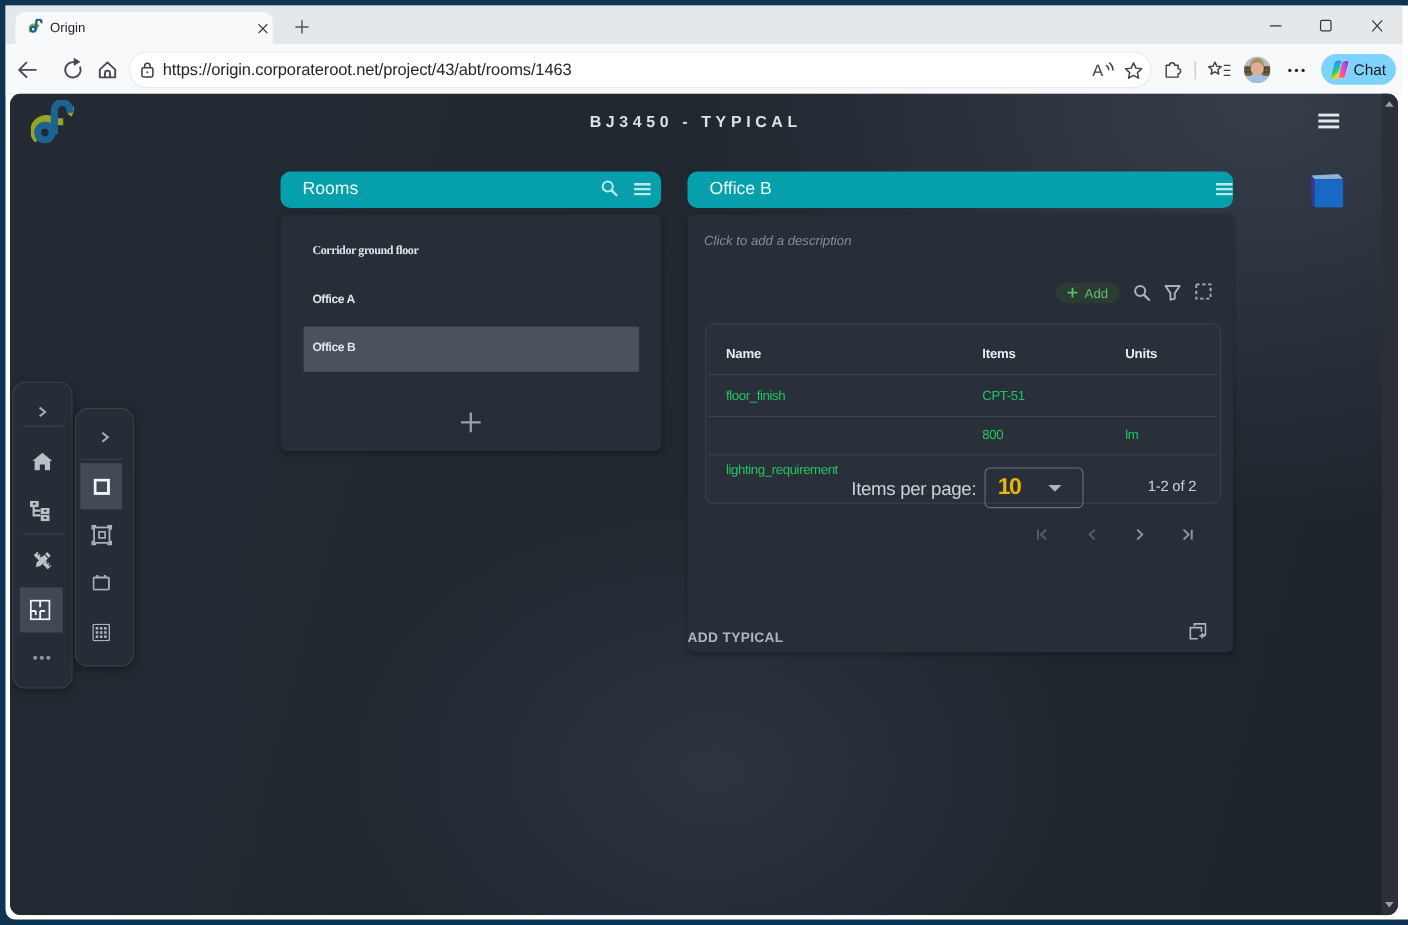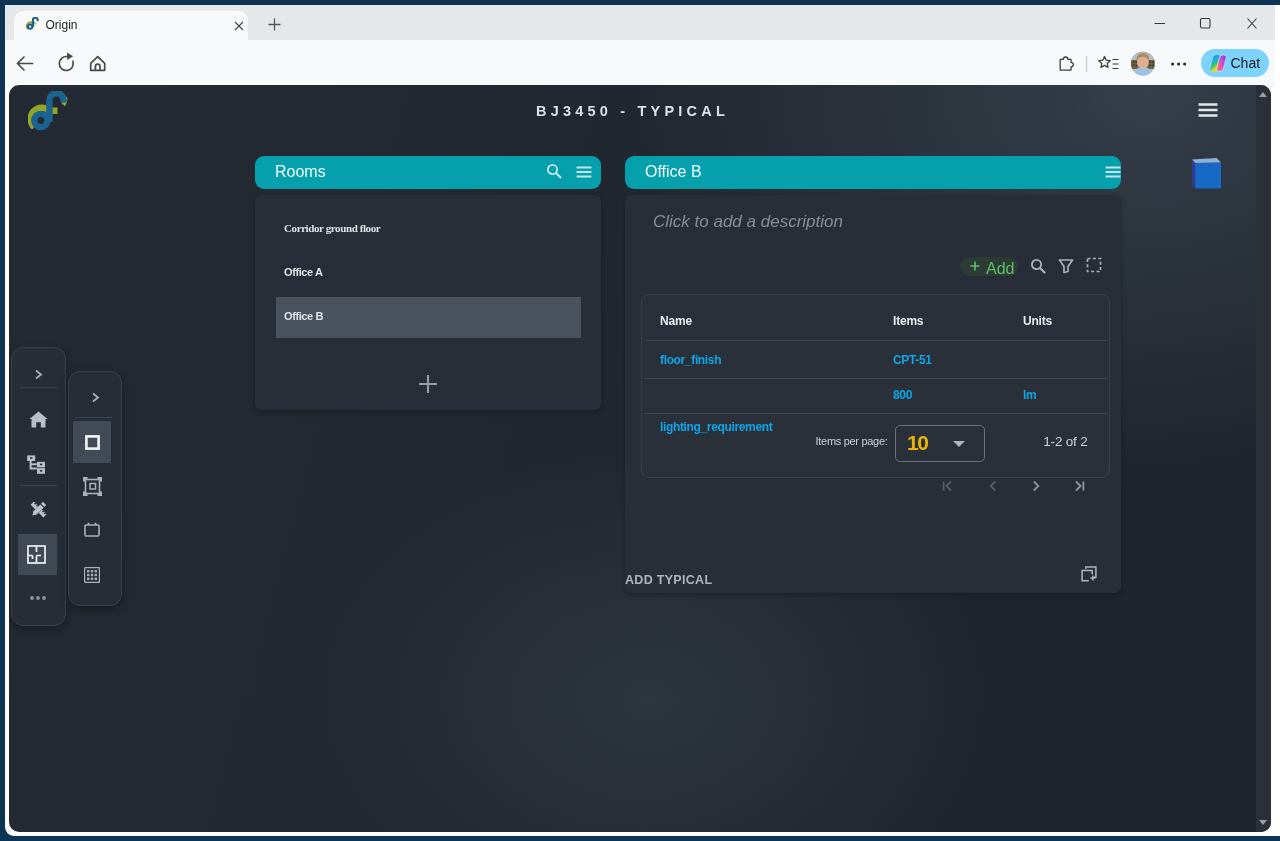--- a/index.html
+++ b/index.html
@@ -27,21 +27,21 @@
   #apptitle{position:absolute;left:0;top:17.5px;width:1247px;text-align:center;font-size:14.5px;font-weight:bold;
     letter-spacing:4.2px;color:#dde1e5;}
   .panelhead{position:absolute;height:33px;background:#06a0ad;border-radius:9px;}
   .panelhead .t{position:absolute;left:20px;top:6.5px;font-size:16px;font-weight:400;color:#f0fafa;}
   .panelbody{position:absolute;background:#272e37;border-radius:6px;box-shadow:0 2px 5px rgba(0,0,0,0.25);}
   .roomrow{position:absolute;left:29px;font-size:11px;font-weight:bold;letter-spacing:-0.4px;color:#dfe3e7;}
   .sidep{position:absolute;background:#262d36;border:1px solid #3a414b;border-radius:12px;box-shadow:0 3px 8px rgba(0,0,0,0.3);}
   .sdiv{position:absolute;height:1px;background:#3c434d;}
   .divline{position:absolute;height:1px;background:#3d4550;}
   .tbltxt{font-size:12px;font-weight:bold;letter-spacing:-0.2px;color:#e9ecef;position:absolute;white-space:nowrap;}
-  .tbltxt2{font-size:12px;font-weight:bold;letter-spacing:-0.35px;color:#0ea5e9;position:absolute;white-space:nowrap;}
+  .tbltxt2{font-size:12px;font-weight:normal;letter-spacing:-0.35px;color:#22c55e;position:absolute;white-space:nowrap;}
 </style>
 </head>
 <body>
 <div id="win">
   <div id="tabstrip"></div>
   <div id="tab">
     <div class="abs" id="favicon" style="left:12px;top:5.5px;">
         <svg width="13" height="13" viewBox="0 0 40 40">
 <path d="M 6.3 36.2 A 11.25 11.25 0 0 1 21.6 19.7 L 29.5 19.7" fill="none" stroke="#94a528" stroke-width="6.5"></path>
 <path d="M 36.9 6.2 A 8.8 8.8 0 0 1 35.3 13.9" fill="none" stroke="#94a528" stroke-width="4.2"></path>
@@ -72,20 +72,41 @@
     <div class="abs" id="navicons" style="left:0;top:0;width:113px;height:47px;">
         <svg width="113" height="47" viewBox="0 0 113 47">
 <g stroke="#46494e" stroke-width="1.7" fill="none" stroke-linecap="round" stroke-linejoin="round">
 <path d="M12.6 23.5 H27.6 M19 17 L12.4 23.5 L19 30"></path>
 <path d="M67.9 21.2 A7 7 0 1 1 62.5 16.6"></path>
 <path d="M62.0 12.6 L68.1 16.2 L62.2 19.9 Z" fill="#46494e" stroke="none" stroke-width="0"></path>
 <path d="M85.7 23.3 L92.7 16.7 L99.7 23.3 V30.3 H85.7 Z M90.4 30.3 V26.5 A2.3 2.3 0 0 1 95 26.5 V30.3"></path>
 </g>
 </svg>
       </div>
+    <div id="pill">
+      <div class="abs" id="lockic" style="left:9px;top:8.5px;">
+          <svg width="14" height="15" viewBox="0 0 14 15">
+<rect x="2" y="5.5" width="10" height="8.5" rx="1.5" fill="none" stroke="#3c4044" stroke-width="1.4"></rect>
+<path d="M4.5 5.5 V4 a2.5 2.5 0 0 1 5 0 V5.5" fill="none" stroke="#3c4044" stroke-width="1.4"></path>
+<circle cx="7" cy="9.7" r="0.9" fill="#3c4044"></circle>
+</svg>
+        </div>
+      <span id="url">https://origin.corporateroot.net/project/43/abt/rooms/1463</span>
+      <div class="abs" id="readaloud" style="left:875px;top:7.5px;">
+          <svg width="22" height="18" viewBox="0 0 22 18">
+<text x="0" y="14.5" font-family="Liberation Sans" font-size="15" fill="#3c4044">A</text>
+<path d="M12.8 4.5 a5 5 0 0 1 2.2 4 M15.8 2.3 a8.5 8.5 0 0 1 3 6.3" stroke="#3c4044" stroke-width="1.3" fill="none" stroke-linecap="round"></path>
+</svg>
+        </div>
+      <div class="abs" id="staric" style="left:904px;top:8px;">
+          <svg width="17" height="17" viewBox="0 0 17 17">
+<path d="M8.5 1.2 L10.7 5.9 L15.9 6.5 L12 10 L13.1 15.1 L8.5 12.5 L3.9 15.1 L5 10 L1.1 6.5 L6.3 5.9 Z" fill="none" stroke="#3c4044" stroke-width="1.3" stroke-linejoin="round"></path>
+</svg>
+        </div>
+    </div>
     <div class="abs" id="exticons" style="left:1050px;top:7px;width:146px;height:34px;">
         <svg width="146" height="34" viewBox="0 0 146 34">
 <g stroke="#3c4044" stroke-width="1.3" fill="none" stroke-linejoin="round">
 <path d="M5.2 12.3 h3.1 a2.3 2.3 0 1 1 4.6 0 h3.1 v3.1 a2.3 2.3 0 1 1 0 4.6 v3.1 h-10.8 z"></path>
 <path d="M31.6 9 V25" stroke="#c6c9cc" stroke-width="1.2"></path>
 <path d="M49.5 9.5 L51.2 13.2 L55.2 13.7 L52.2 16.4 L53 20.4 L49.5 18.4 L46 20.4 L46.8 16.4 L43.8 13.7 L47.8 13.2 Z"></path>
 <path d="M57.5 12.5 h6 M57.5 17 h6 M57.5 21.5 h6" stroke-width="1.2"></path>
 </g>
 <g>
 <circle cx="87.9" cy="16.5" r="12" fill="#bdc3c7"></circle>
@@ -279,57 +300,57 @@
 
     <div class="panelhead" id="offhead" style="left:616px;top:71px;width:496px;">
       <span class="t">Office B</span>
       <div class="abs" id="ohamb" style="left:479.5px;top:10px;">
           <svg width="16" height="12" viewBox="0 0 16 12">
 <path d="M0.5 1.5 H15.5 M0.5 6 H15.5 M0.5 10.5 H15.5" stroke="#bfe7ea" stroke-width="2.1"></path>
 </svg>
         </div>
     </div>
     <div class="panelbody" id="offbody" style="left:616px;top:110px;width:496px;height:398px;">
-      <div style="position:absolute;left:28px;top:17px;font-size:17px;font-style:italic;color:#868e97;">Click to add a description</div>
+      <div style="position:absolute;left:15px;top:17px;font-size:12px;font-style:italic;color:#868e97;">Click to add a description</div>
       <div id="addbtn" style="position:absolute;left:335px;top:61.5px;width:57.5px;height:19px;border-radius:10px;background:#2c3b33;">
           <svg class="abs" style="left:10px;top:4.5px;" width="10" height="10" viewBox="0 0 10 10">
 <path d="M5 0.5 V9.5 M0.5 5 H9.5" stroke="#5ec06a" stroke-width="1.6"></path>
           </svg>
-<span style="position:absolute;left:26px;top:3px;font-size:16px;color:#5ec06a;">Add</span>
+<span style="position:absolute;left:26px;top:3px;font-size:12px;color:#5ec06a;">Add</span>
         </div>
       <div class="abs" id="osearch" style="left:404px;top:62px;">
           <svg width="18" height="18" viewBox="0 0 18 18">
 <circle cx="7.5" cy="7.5" r="4.6" fill="none" stroke="#aab1b9" stroke-width="1.8"></circle>
 <path d="M11 11 L15.5 15.5" stroke="#aab1b9" stroke-width="2.2" stroke-linecap="round"></path>
 </svg>
         </div>
       <div class="abs" id="ofunnel" style="left:432px;top:62px;">
           <svg width="18" height="18" viewBox="0 0 18 18">
 <path d="M2.5 3 H15.5 L11 9.5 V14.5 L7 15.5 V9.5 Z" fill="none" stroke="#aab1b9" stroke-width="1.7" stroke-linejoin="round"></path>
 </svg>
         </div>
       <div class="abs" id="odash" style="left:461px;top:62px;">
           <svg width="16" height="16" viewBox="0 0 16 16">
 <rect x="1.5" y="1.5" width="13" height="13" fill="none" stroke="#aab1b9" stroke-width="1.7" stroke-dasharray="3 2.4"></rect>
 </svg>
         </div>
-      <div id="tablebox" style="position:absolute;left:15.5px;top:99px;width:469px;height:184px;background:#29303a;
+      <div id="tablebox" style="position:absolute;left:15.5px;top:99px;width:469px;height:164px;background:#29303a;
            border:1px solid #39414b;border-radius:8px;box-sizing:border-box;">
         <div class="tbltxt" style="left:18.5px;top:19px;">Name</div>
         <div class="tbltxt" style="left:251.5px;top:19px;">Items</div>
         <div class="tbltxt" style="left:381.5px;top:19px;">Units</div>
         <div class="divline" style="left:2.5px;top:45px;width:463px;"></div>
         <div class="tbltxt2" style="left:18.5px;top:57.5px;">floor_finish</div>
         <div class="tbltxt2" style="left:251.5px;top:57.5px;">CPT-51</div>
         <div class="divline" style="left:2.5px;top:82.5px;width:463px;"></div>
         <div class="tbltxt2" style="left:18.5px;top:93px;margin-top:32px;">lighting_requirement</div>
         <div class="tbltxt2" style="left:251.5px;top:93px;">800</div>
         <div class="tbltxt2" style="left:381.5px;top:93px;">lm</div>
         <div class="divline" style="left:2.5px;top:117.5px;width:463px;"></div>
-        <div style="position:absolute;left:0px;top:140px;width:246px;text-align:right;font-size:11px;letter-spacing:-0.3px;color:#ccd2d8;">Items per page:</div>
+        <div style="position:absolute;left:0px;top:140px;width:246px;text-align:right;font-size:17px;letter-spacing:-0.3px;color:#ccd2d8;">Items per page:</div>
         <div id="selbox" style="position:absolute;left:253.5px;top:129.5px;width:89.5px;height:37px;border:1px solid #677180;
              border-radius:5px;box-sizing:border-box;">
           <div style="position:absolute;left:11px;top:5px;font-size:21px;font-weight:bold;letter-spacing:-1.5px;color:#eab308;">10</div>
           <div style="position:absolute;left:57px;top:15px;width:0;height:0;border-left:6px solid transparent;
                border-right:6px solid transparent;border-top:6px solid #aeb5bd;"></div>
         </div>
         <div style="position:absolute;left:356px;top:139px;width:90px;text-align:right;font-size:13.5px;letter-spacing:-0.2px;color:#ccd2d8;">1-2 of 2</div>
         <div class="abs" id="pgfirst" style="left:298px;top:184px;">
             <svg width="14" height="14" viewBox="0 0 14 14">
               <g stroke="#565e69" stroke-width="1.8" fill="none">

